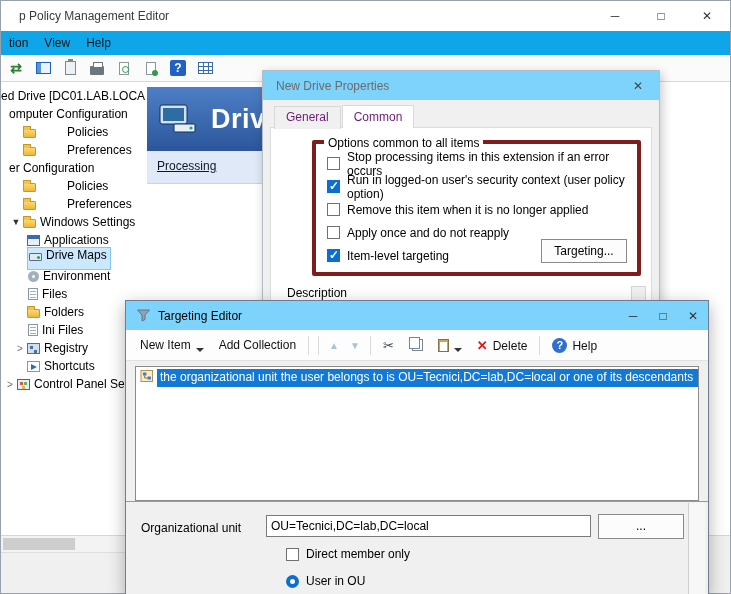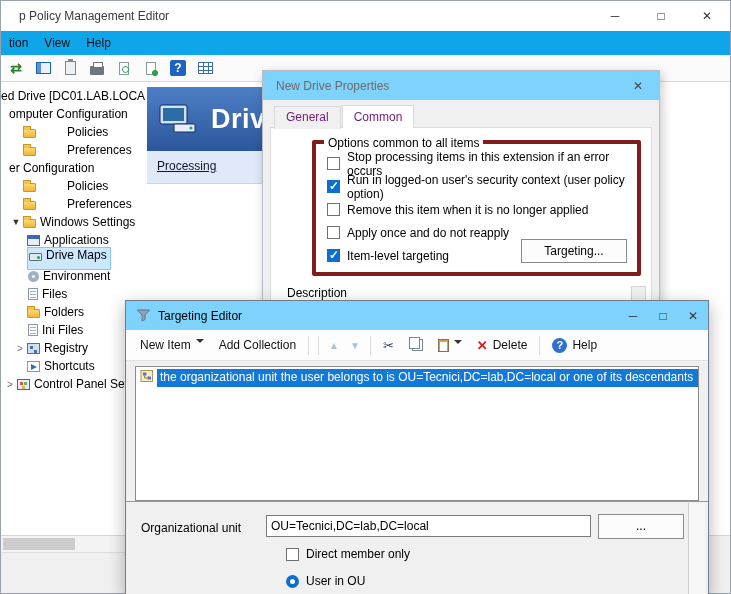--- a/index.html
+++ b/index.html
@@ -95,33 +95,33 @@
   .tab.active { background:#fff; position:relative; top:-1px; padding-top:4px; }
   .tabpanel { position:absolute; left:7px; right:7px; top:56px; bottom:0; background:#fff; border:1px solid #dcdcdc; }
   .groupbox { position:absolute; left:10px; right:10px; top:12px; height:136px; border:4px solid #7f1d1d; border-radius:2px;margin-left:31px; }
   .legend { position:absolute; top:-8px; left:8px; background:#fff; padding:0 4px; font-size:12px; }
   .optrow { display:flex; align-items:center; height:23px; padding-left:11px; }
   .optrow:first-of-type { margin-top:8px; }
   .cb { width:13px; height:13px; border:1px solid #707070; background:#fff; margin-right:7px; flex:none; position:relative; }
   .cb.checked { background:#0a6fd0; border-color:#0a6fd0; }
   .cb.checked::after { content:"✓"; position:absolute; left:1px; top:-2px; color:#fff; font-size:12px; font-weight:bold; }
   .btn { background:#fcfcfc; border:1px solid #8a8a8a; text-align:center; font-size:12px; }
-  .targeting-btn { position:absolute; right:10px; top:95px; width:106px; height:24px; line-height:22px; }
+  .targeting-btn { position:absolute; right:10px; top:95px; width:86px; height:24px; line-height:22px; }
   .desc-label { position:absolute; left:16px; top:158px; font-size:12px; }
   .desc-scroll { position:absolute; right:5px; top:158px; width:15px; height:16px; background:#f1f1f1; border:1px solid #d5d5d5; }
 
   
   .te { left:125px; top:300px; width:584px; height:296px; border:1px solid #6f7d8c; box-shadow:0 5px 16px rgba(0,0,0,0.30); overflow:hidden; }
   .te .dtext { color:#000; }
   .te-caption { position:absolute; right:0; top:0; height:29px; display:flex; }
   .te-cap-btn { width:30px; height:29px; display:flex; align-items:center; justify-content:center; font-size:12px; color:#333; }
   .funnel { position:absolute; left:10px; top:7px; }
   .te-toolbar { position:absolute; top:29px; left:0; right:0; height:31px; background:#fdfdfd; border-bottom:1px solid #e2e2e2;
                 display:flex; align-items:center; padding-left:8px; gap:3px; }
-  .tbtn { display:flex; align-items:flex-start; gap:5px; padding:3px 6px; color:#111; white-space:nowrap; }
+  .tbtn { display:flex; align-items:flex-end; gap:5px; padding:3px 6px; color:#111; white-space:nowrap; }
   .caret { width:0; height:0; border-left:4px solid transparent; border-right:4px solid transparent; border-top:4px solid #333; margin-top:1px; }
   .tsep { width:1px; height:19px; background:#dadada; margin:0 3px; flex:none; }
   .ud-arrow { color:#a9c2dc; font-size:10px; padding:2px 4px; }
   .gi-scissors { color:#3c4a57; font-size:13px; }
   .gi-copy { width:11px; height:12px; border:1px solid #7a8692; background:#fff; position:relative; margin-left:3px; }
   .gi-copy::before { content:""; position:absolute; left:-4px; top:-3px; width:9px; height:10px; border:1px solid #7a8692; background:#fff; }
   .gi-paste { width:11px; height:13px; border:1px solid #8a7040; background:#c9a35c; position:relative; }
   .gi-paste::before { content:""; position:absolute; left:1px; top:2px; width:7px; height:9px; background:#fff; }
   .del-x { color:#cf1d1d; font-weight:bold; font-size:13px; }
   .help-circle { width:15px; height:15px; border-radius:50%; background:#2f6fd0; color:#fff; font-size:11px; font-weight:bold;

